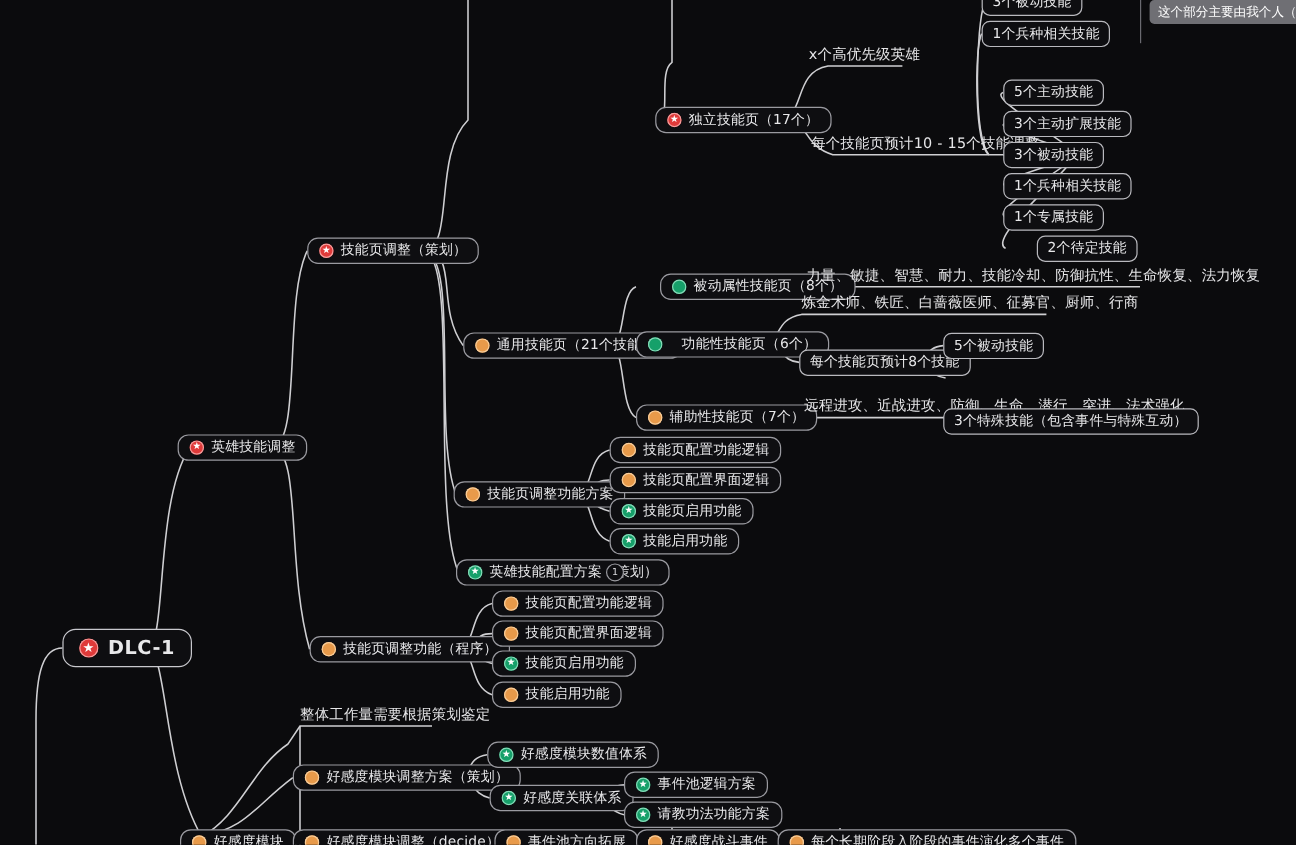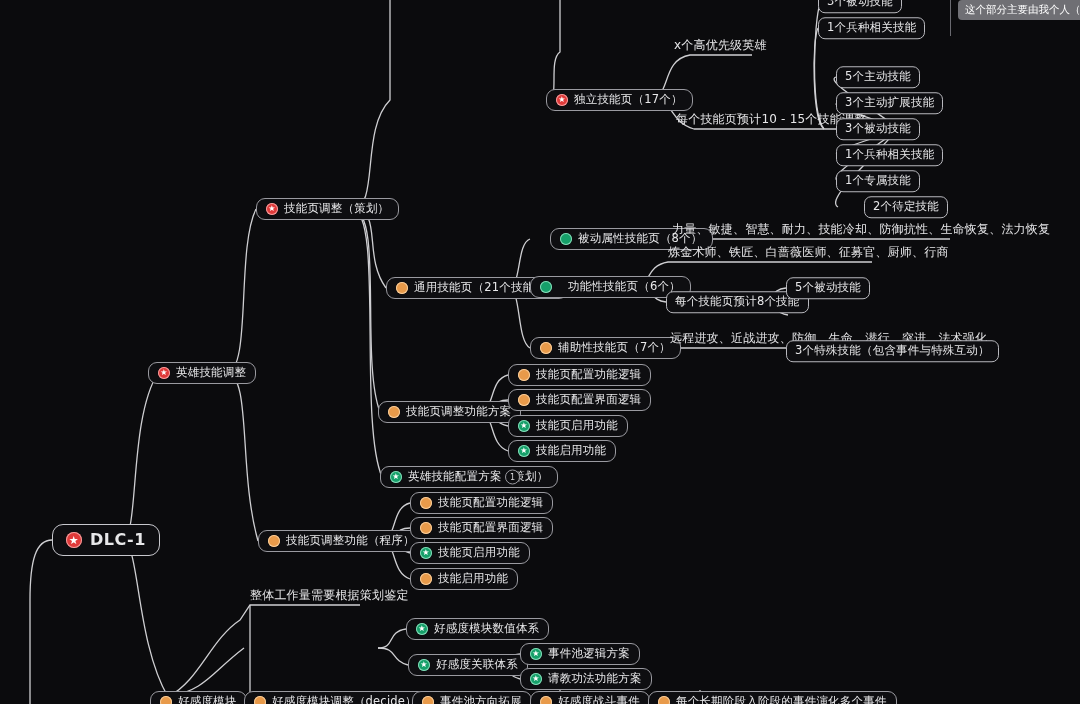--- a/index.html
+++ b/index.html
@@ -281,20 +281,24 @@
     <span class="ic green">
         <span class="star">★</span>
       </span>
     <span class="lbl">技能页启用功能</span>
   </div>
   <div class="node" style="left:410px;top:579px;">
     <span class="ic orange"></span>
     <span class="lbl">技能启用功能</span>
   </div>
 
+  <div class="node" style="left:244px;top:648px;">
+    <span class="ic orange"></span>
+    <span class="lbl">好感度模块调整方案（策划）</span>
+  </div>
 
   <div class="node" style="left:406px;top:629px;">
     <span class="ic green">
         <span class="star">★</span>
       </span>
     <span class="lbl">好感度模块数值体系</span>
   </div>
 
   <div class="node" style="left:408px;top:665px;">
     <span class="ic green">

